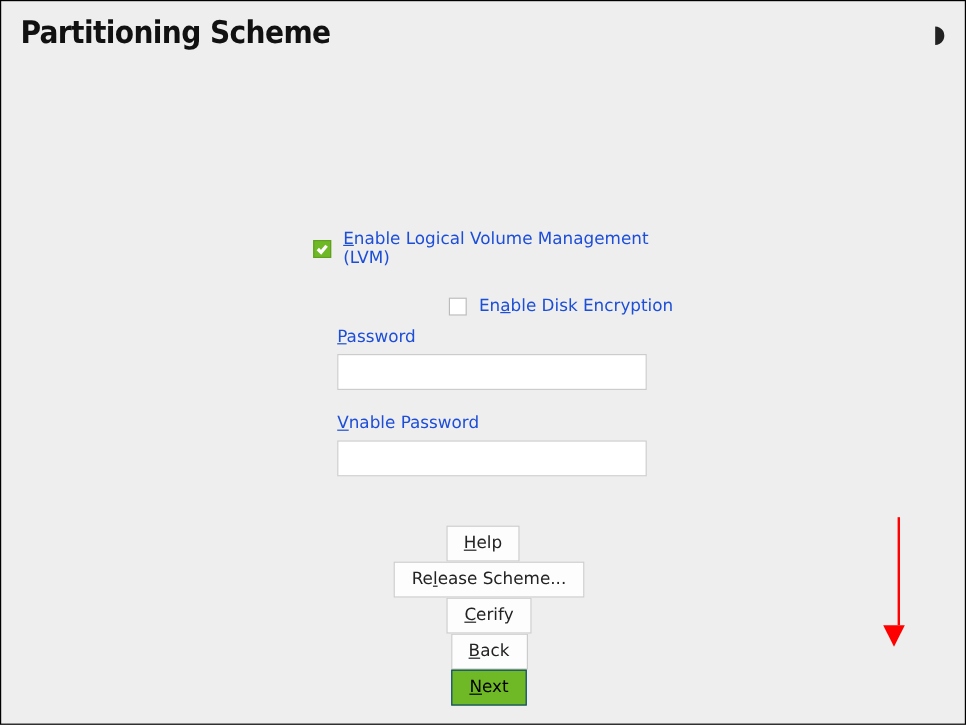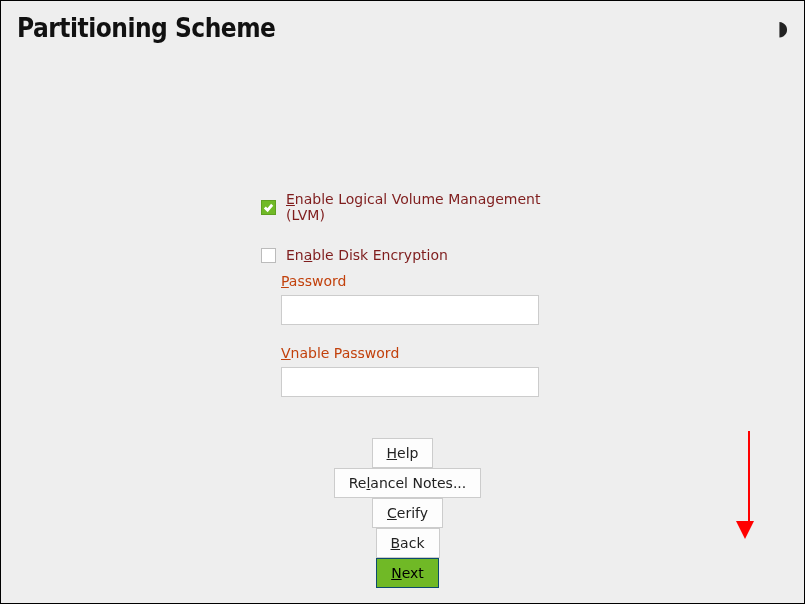--- a/index.html
+++ b/index.html
@@ -60,23 +60,23 @@
     background: #70b926;
     border-color: #5fa020;
   }
   .checkbox.checked svg {
     width: 11px;
     height: 11px;
     stroke: #fff;
     stroke-width: 3;
     fill: none;
   }
-  .check-label { color: #7f1d1d; cursor: pointer; }
+  .check-label { color: #1d4ed8; cursor: pointer; }
   .field-label {
-    color: #c2410c;
+    color: #1d4ed8;
     margin: 6px 0 6px 20px;
   }
   .field-label .u { text-decoration: underline; }
   .u { text-decoration: underline; }
   .text-input {
     width: 258px;
     height: 30px;
     margin-left: 20px;
     background: #fff;
     border: 1px solid #ccc;
@@ -145,38 +145,38 @@
 
   <div class="check-row">
     <div class="checkbox checked">
       <svg viewBox="0 0 12 12">
           <polyline points="2,6 5,9 10,3"></polyline>
         </svg>
     </div>
     <span class="check-label"><span></span><span class="u">E</span><span>nable Logical Volume Management (LVM)</span></span>
   </div>
 
-  <div class="check-row" style="margin-bottom:10px;">
+  <div class="check-row" style="margin-bottom:10px;justify-content:flex-end;">
     <div class="checkbox"></div>
     <span class="check-label"><span>En</span><span class="u">a</span><span>ble Disk Encryption</span></span>
   </div>
 
   <div class="field-label"><span class="u">P</span><span>assword</span></div>
   <input type="password" class="text-input" disabled="" value="" style="">
 
   <div class="field-label"><span class="u">V</span><span>nable Password</span></div>
   <input type="password" class="text-input" disabled="" value="" style="">
 
 </div>
 
 <div class="arrow">
   <div class="arrow-line"></div>
   <div class="arrow-head"></div>
 </div>
 
 <div class="footer">
   <button class="btn"><span class="u">H</span><span>elp</span></button>
-  <button class="btn"><span>Re</span><span class="u">l</span><span>ancel Notes...</span></button>
+  <button class="btn"><span>Re</span><span class="u">l</span><span>ease Scheme...</span></button>
   <div class="spacer"></div>
   <button class="btn"><span class="u">C</span><span>erify</span></button>
   <button class="btn"><span class="u">B</span><span>ack</span></button>
   <button class="btn btn-primary"><span class="u">N</span><span>ext</span></button>
 </div>
 
 </body></html>

